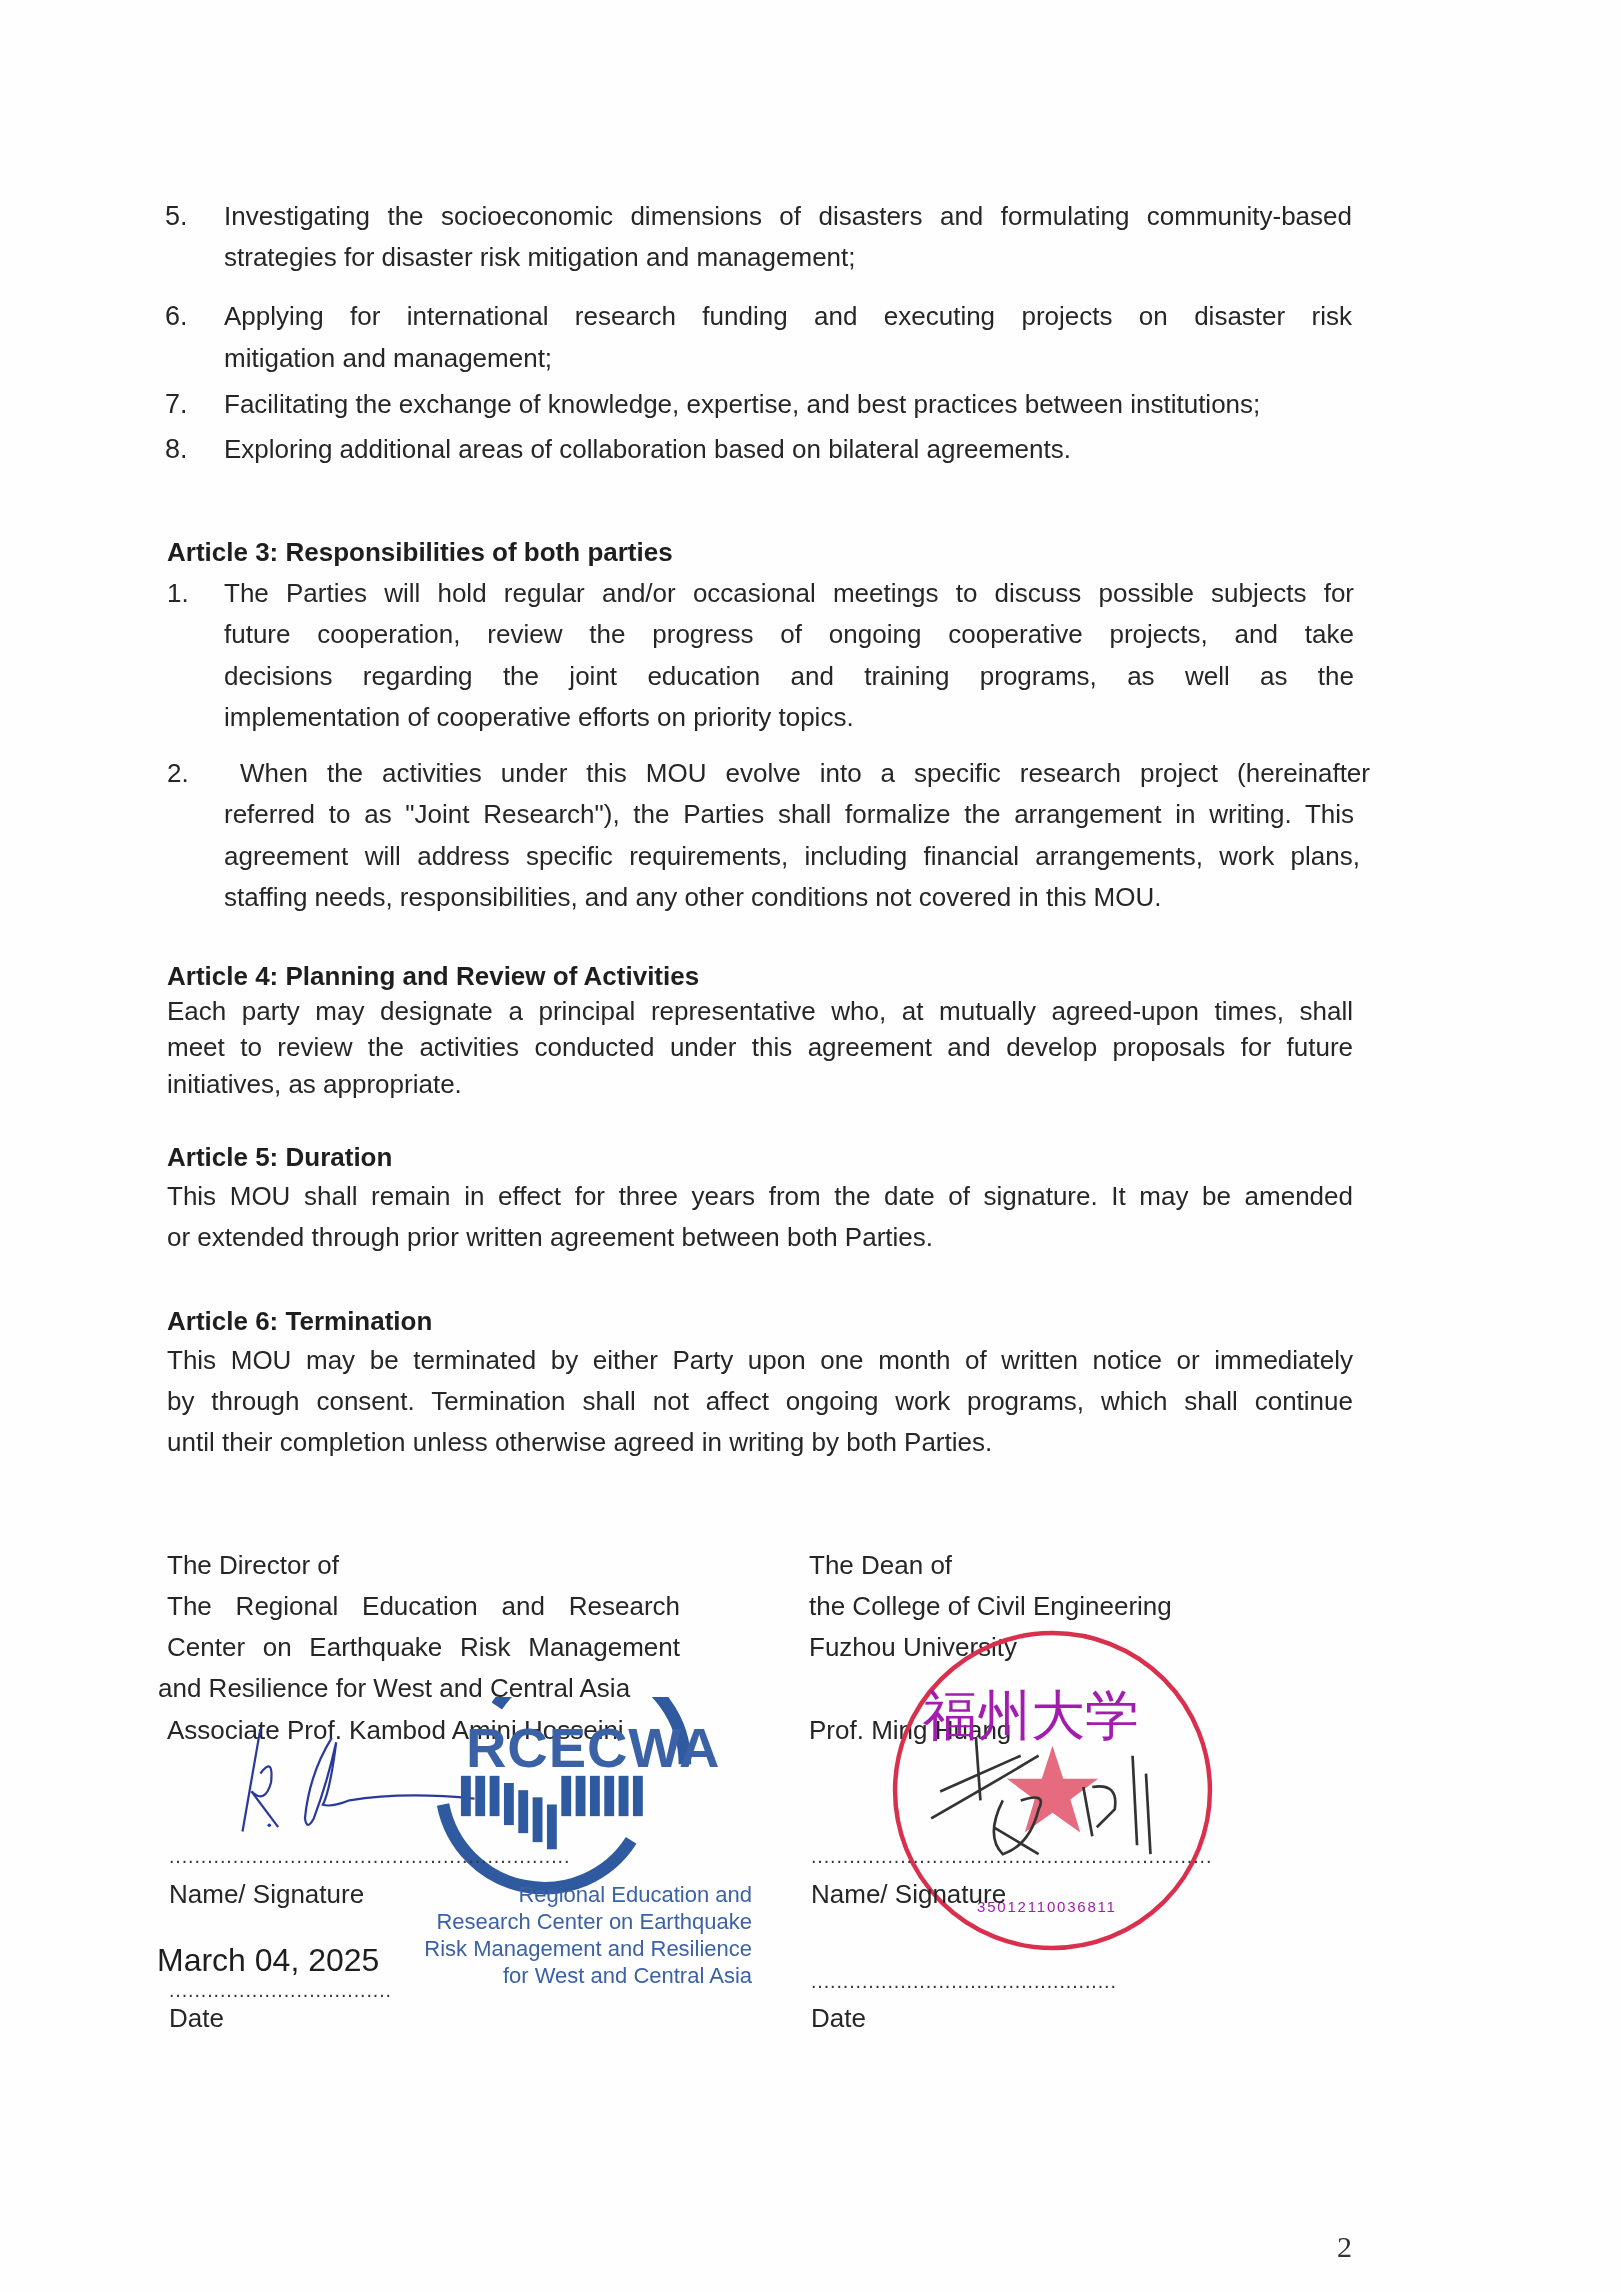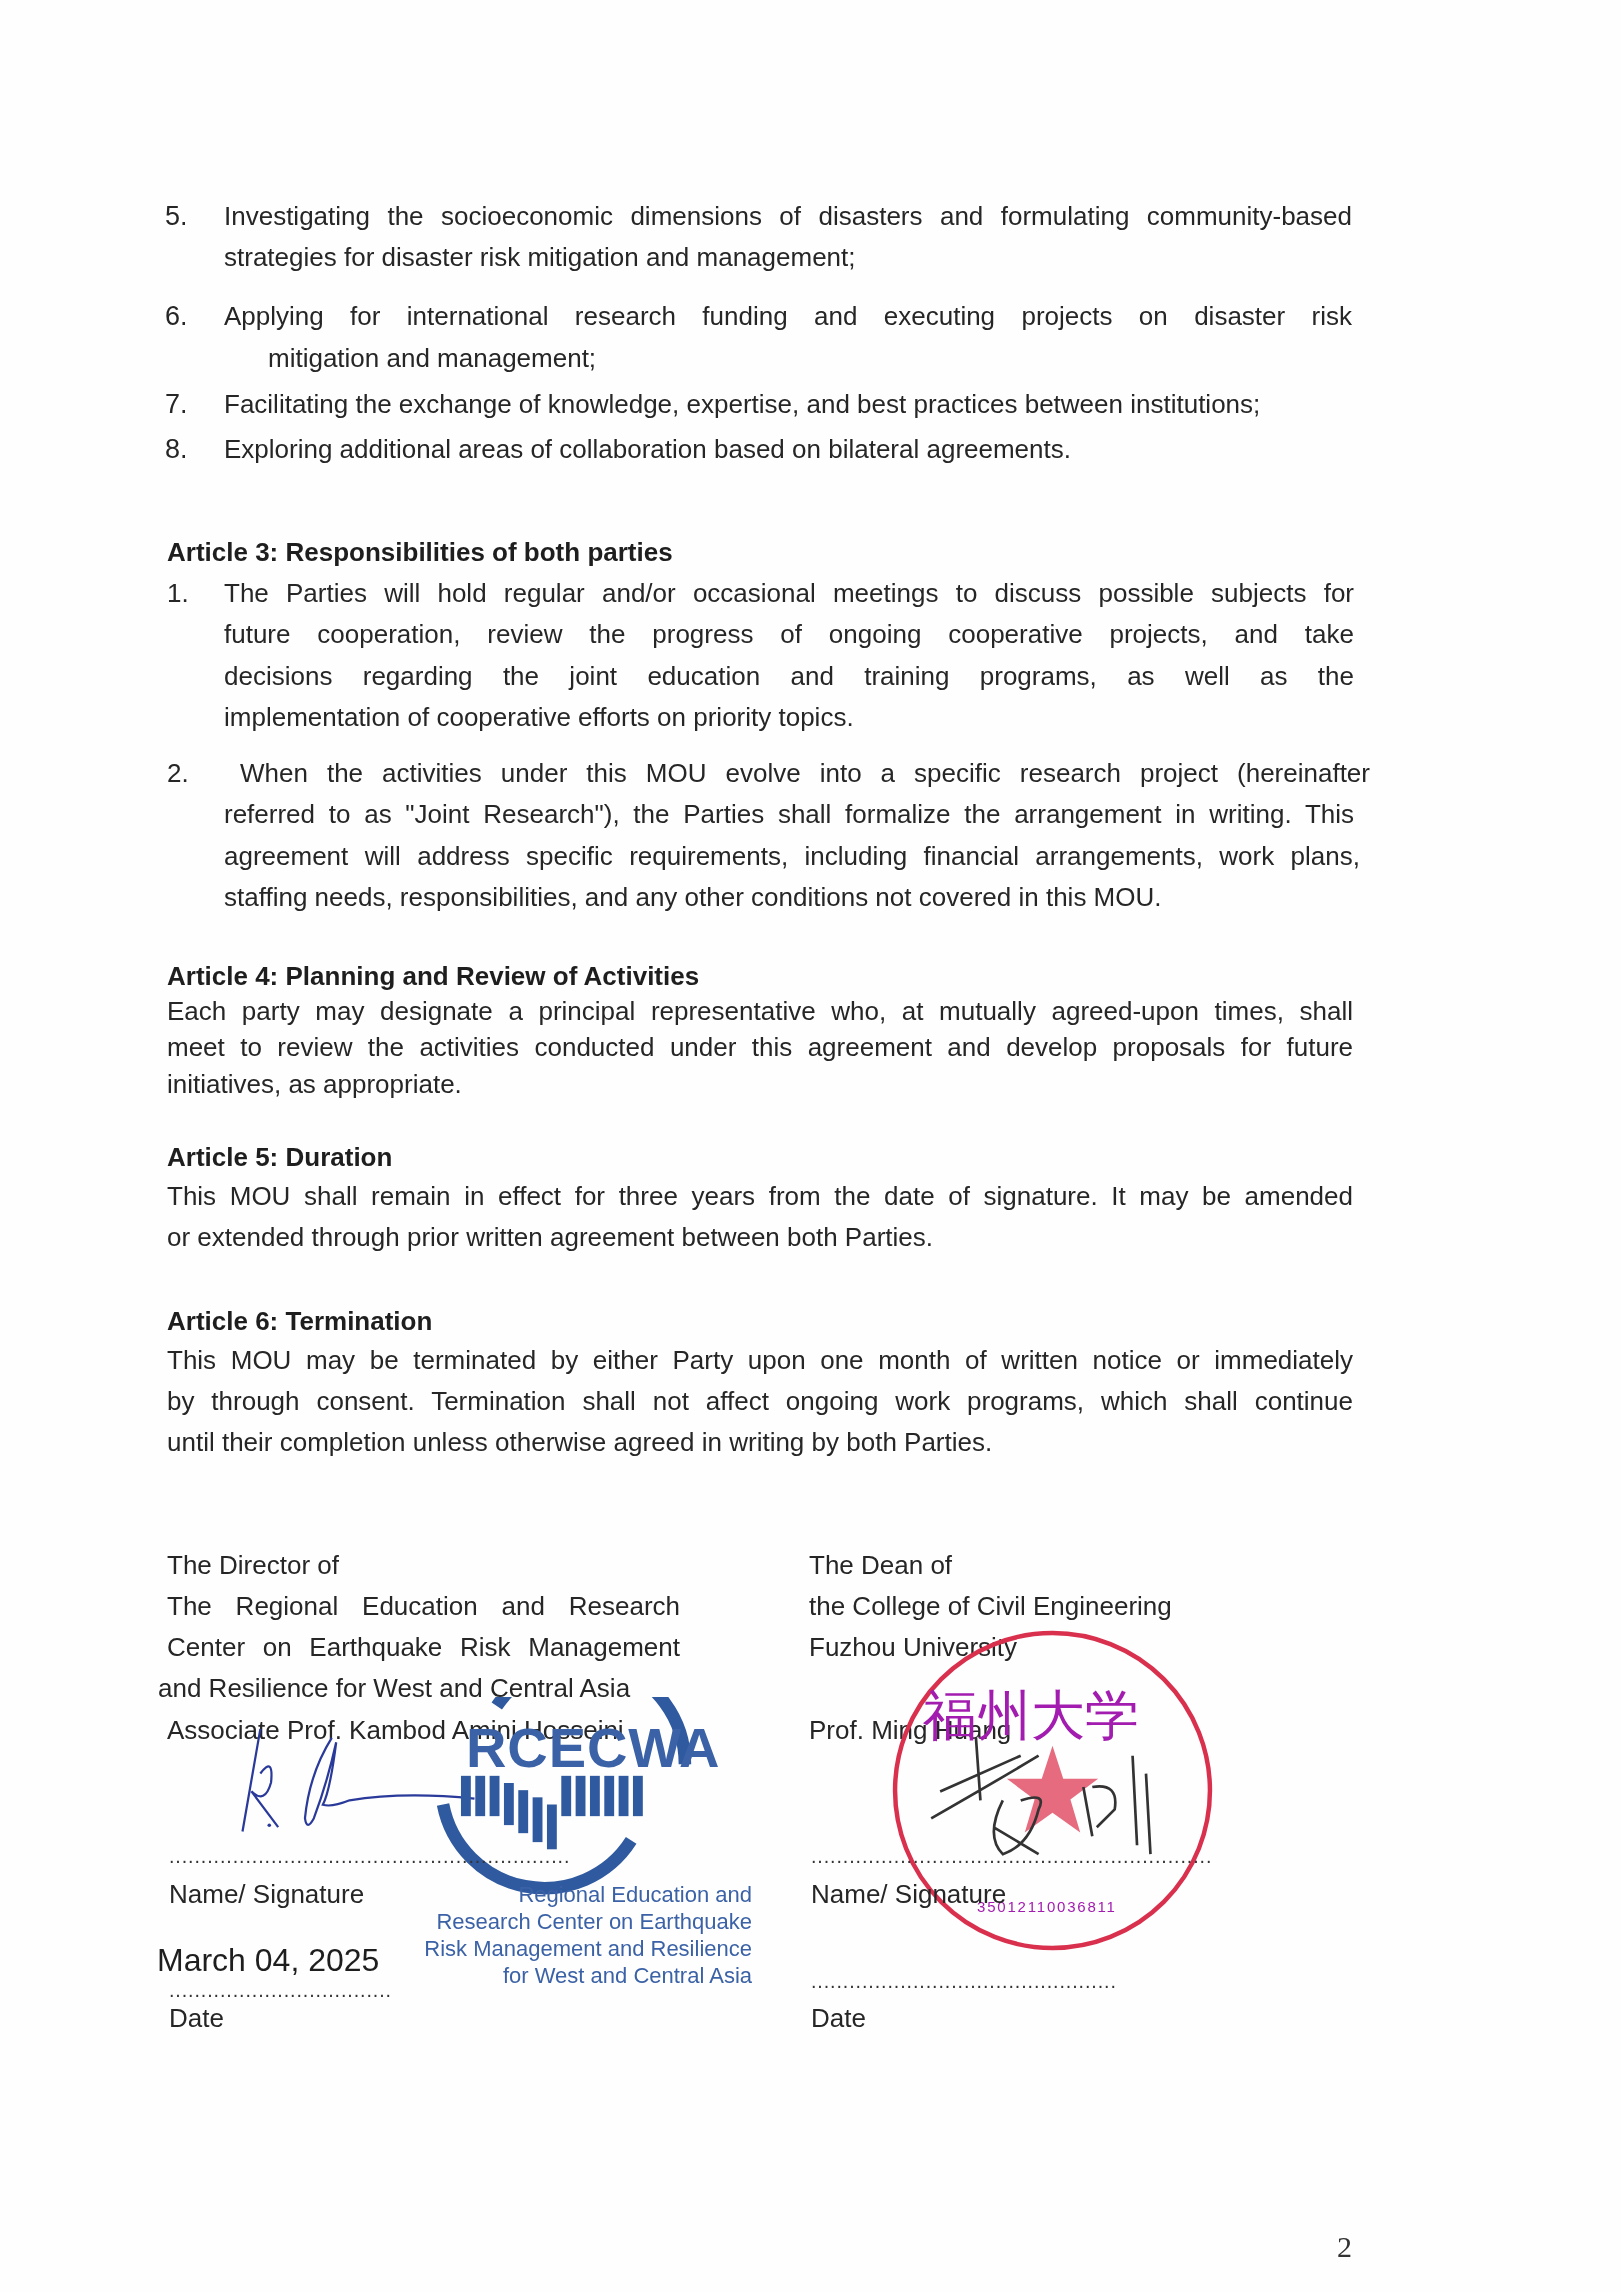--- a/index.html
+++ b/index.html
@@ -21,21 +21,21 @@
 
 <div class="page">
 
   <div>
     <span class="abs txt num" style="left:165px; top:196px;">5.</span>
     <div class="abs txt just" style="left:224px; top:196px; width:1128px;">Investigating the socioeconomic dimensions of disasters and formulating community-based</div>
     <div class="abs txt" style="left:224px; top:237px;">strategies for disaster risk mitigation and management;</div>
 
     <span class="abs txt num" style="left:165px; top:296px;">6.</span>
     <div class="abs txt just" style="left:224px; top:296px; width:1128px;">Applying for international research funding and executing projects on disaster risk</div>
-    <div class="abs txt" style="left:224px; top:338px;margin-left:44px;">mitigation and management;</div>
+    <div class="abs txt" style="left:224px; top:338px;">mitigation and management;</div>
 
     <span class="abs txt num" style="left:165px; top:384px;">7.</span>
     <div class="abs txt" style="left:224px; top:384px;">Facilitating the exchange of knowledge, expertise, and best practices between institutions;</div>
 
     <span class="abs txt num" style="left:165px; top:429px;">8.</span>
     <div class="abs txt" style="left:224px; top:429px;">Exploring additional areas of collaboration based on bilateral agreements.</div>
   </div>
 
   <div>
     <div class="abs txt heading" style="left:167px; top:532px;">Article 3: Responsibilities of both parties</div>

